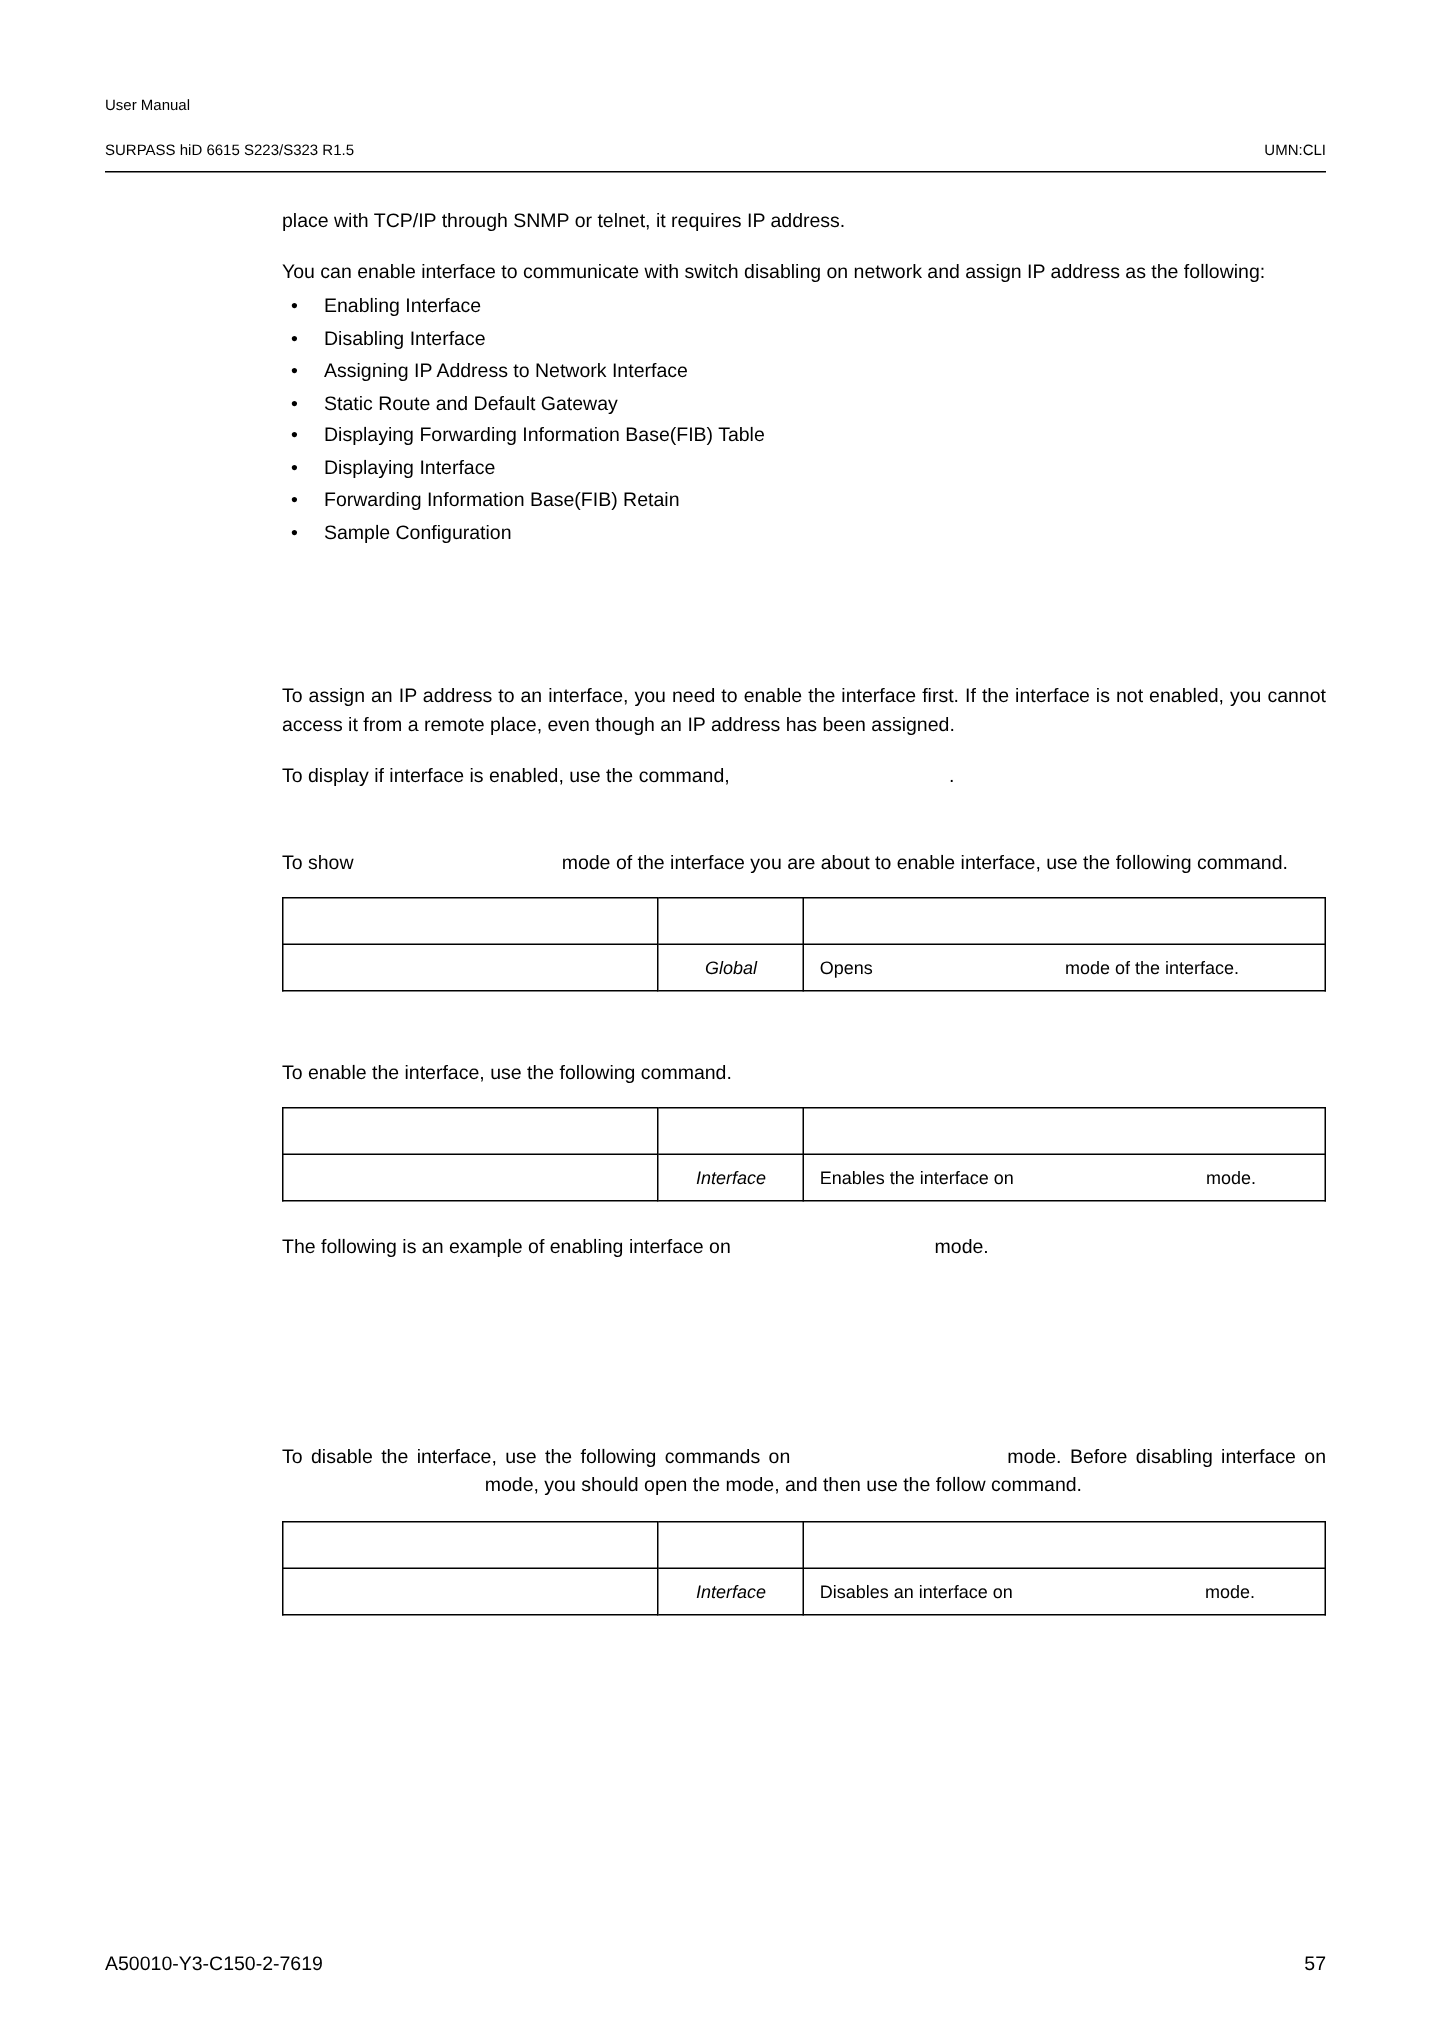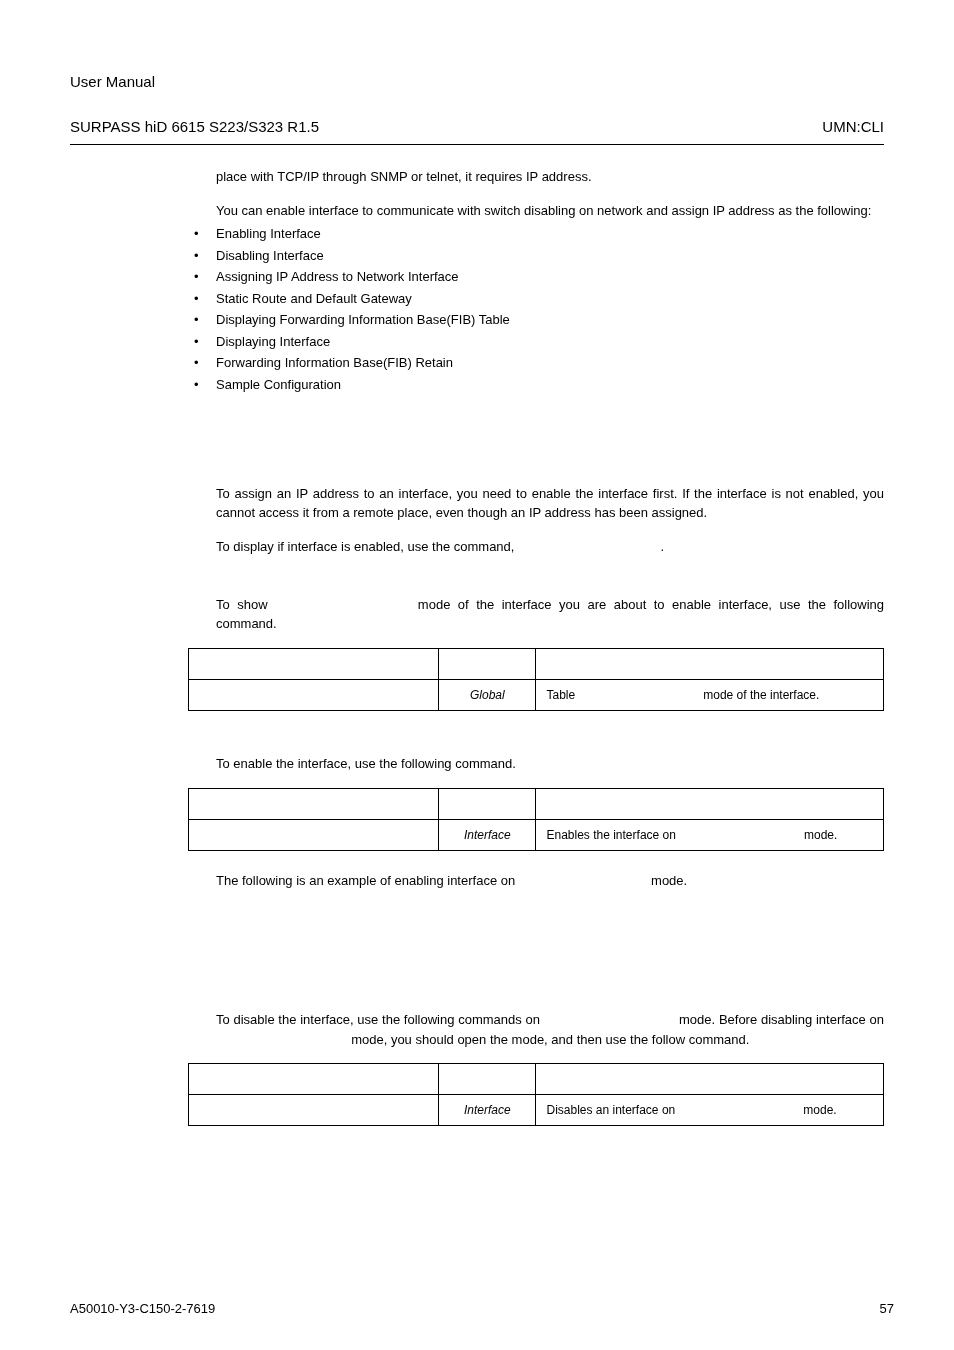--- a/index.html
+++ b/index.html
@@ -18,38 +18,37 @@
     width: 954px;
     height: 1350px;
     position: relative;
     box-sizing: border-box;
     padding: 48px 70px 40px 70px;
   }
   .header-row {
     display: flex;
     justify-content: space-between;
     align-items: flex-end;
-    font-size: 15px;
+    font-size: 10px;
     margin-bottom: 2px;
   }
   .header-left {
     white-space: pre-line;
   }
   .hr-line {
     border: none;
     border-top: 1px solid #000;
     margin: 6px 0 22px 0;
   }
   .content {
     margin-left: 118px;
   }
   .para {
     text-align: justify;
     margin-bottom: 14px;
-    margin-left: 28px;
   }
   .bullets {
     list-style: none;
     padding: 0;
     margin: 0 0 14px 0;
   }
   .bullets li {
     padding-left: 28px;
     position: relative;
     margin-bottom: 2px;
@@ -99,21 +98,21 @@
     font-size: 12px;
     white-space: pre;
     line-height: 1.4;
     background: #fff;
     padding: 4px 0 22px 0;
   }
   .footer {
     position: absolute;
     bottom: 32px;
     left: 70px;
-    right: 60px;
+    right: 70px;
     display: flex;
     justify-content: space-between;
     align-items: center;
     font-size: 13px;
   }
   .footer .page-num { }
   .white-text { color: #fff; }
   .section-num { display: inline-block; min-width: 60px; }
   .step-line { margin-top: 14px; }
 </style>
@@ -174,21 +173,21 @@
       <tbody>
           <tr>
         <th><span class="white-text">Command</span></th>
         <th><span class="white-text">Mode</span></th>
         <th><span class="white-text">Description</span></th>
       </tr>
       <tr>
         <td class="c-cmd"><span class="white-text bold">interface INTERFACE</span></td>
         <td class="c-mode">Global</td>
         <td class="c-desc">
-          <span>Table </span><span class="white-text" style="font-style:italic;">Interface Configuration</span><span> mode of the interface.</span>
+          <span>Opens </span><span class="white-text" style="font-style:italic;">Interface Configuration</span><span> mode of the interface.</span>
         </td>
       </tr>
     </tbody>
       </table>
 
     <div class="step-line">
       <span class="bold white-text">Step 2</span>
       <div class="para" style="margin-top:4px;">To enable the interface, use the following command.</div>
     </div>
 

